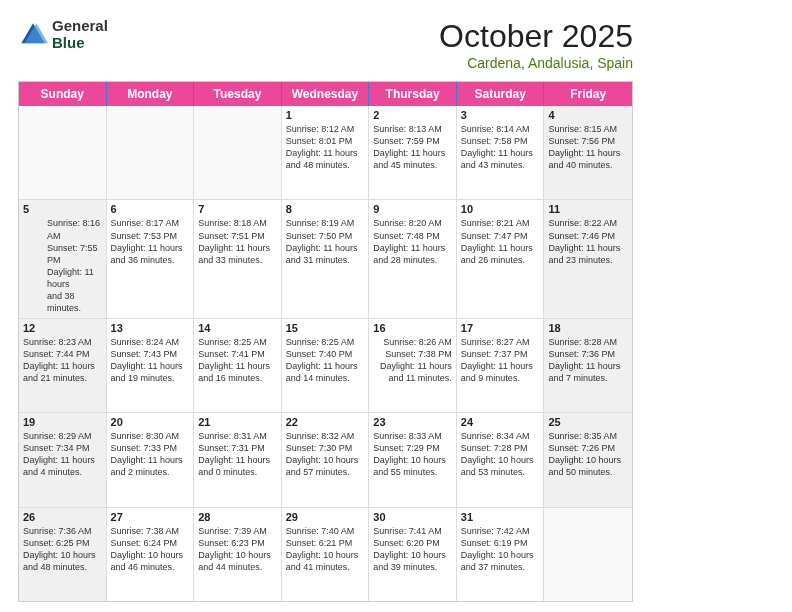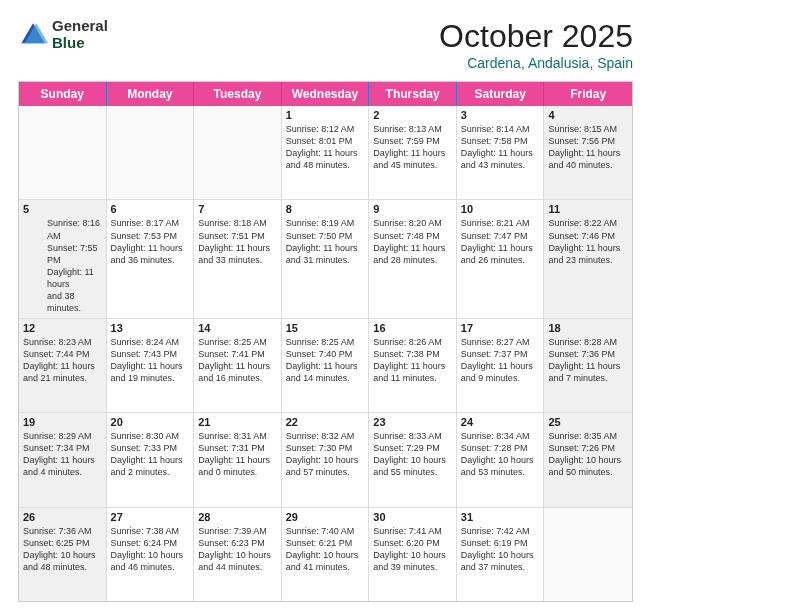--- a/index.html
+++ b/index.html
@@ -50,21 +50,21 @@
     .title-block {
       text-align: right;
     }
     .month-title {
       font-size: 32px;
       font-weight: normal;
       color: #222;
     }
     .location {
       font-size: 14px;
-      color: #0f766e;
+      color: #4d7c0f;
     }
     .calendar {
       flex: 1;
       display: flex;
       flex-direction: column;
       border: 1px solid #ccc;
     }
     .cal-header {
       display: grid;
       grid-template-columns: repeat(7, 1fr);
@@ -255,21 +255,21 @@
           </div>
           <div class="cal-cell">
             <div class="day-num">15</div>
             <div class="cell-text" style="white-space: pre-line;">Sunrise: 8:25 AM
 Sunset: 7:40 PM
 Daylight: 11 hours
 and 14 minutes.</div>
           </div>
           <div class="cal-cell">
             <div class="day-num">16</div>
-            <div class="cell-text" style="white-space: pre-line;">Sunrise: 8:26 AM
+            <div class="cell-text" style="white-space: pre-line; text-align: right;">Sunrise: 8:26 AM
 Sunset: 7:38 PM
 Daylight: 11 hours
 and 11 minutes.</div>
           </div>
           <div class="cal-cell">
             <div class="day-num">17</div>
             <div class="cell-text" style="white-space: pre-line;">Sunrise: 8:27 AM
 Sunset: 7:37 PM
 Daylight: 11 hours
 and 9 minutes.</div>

